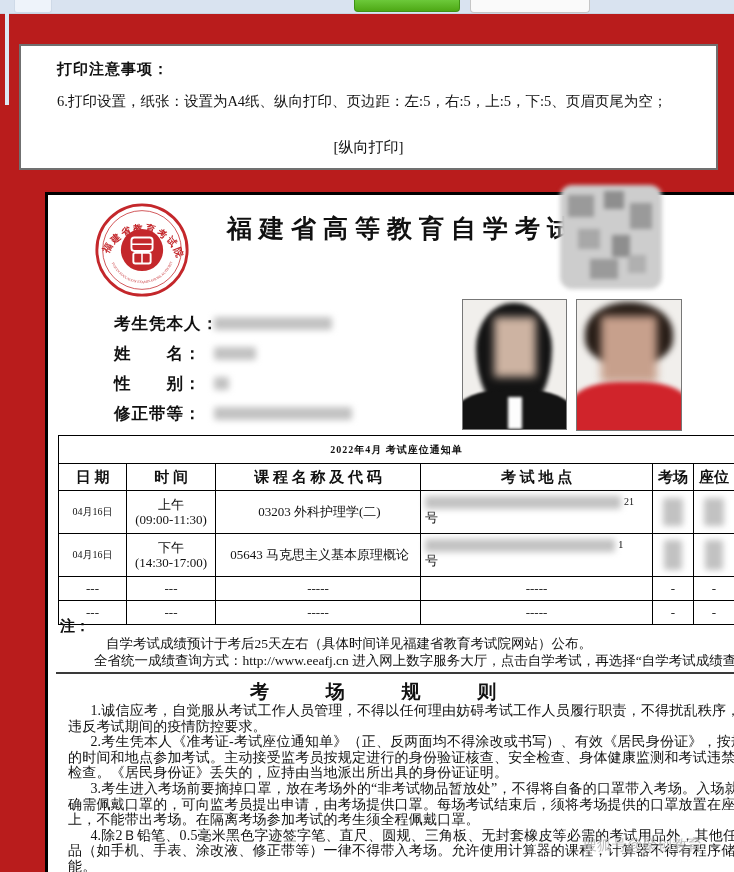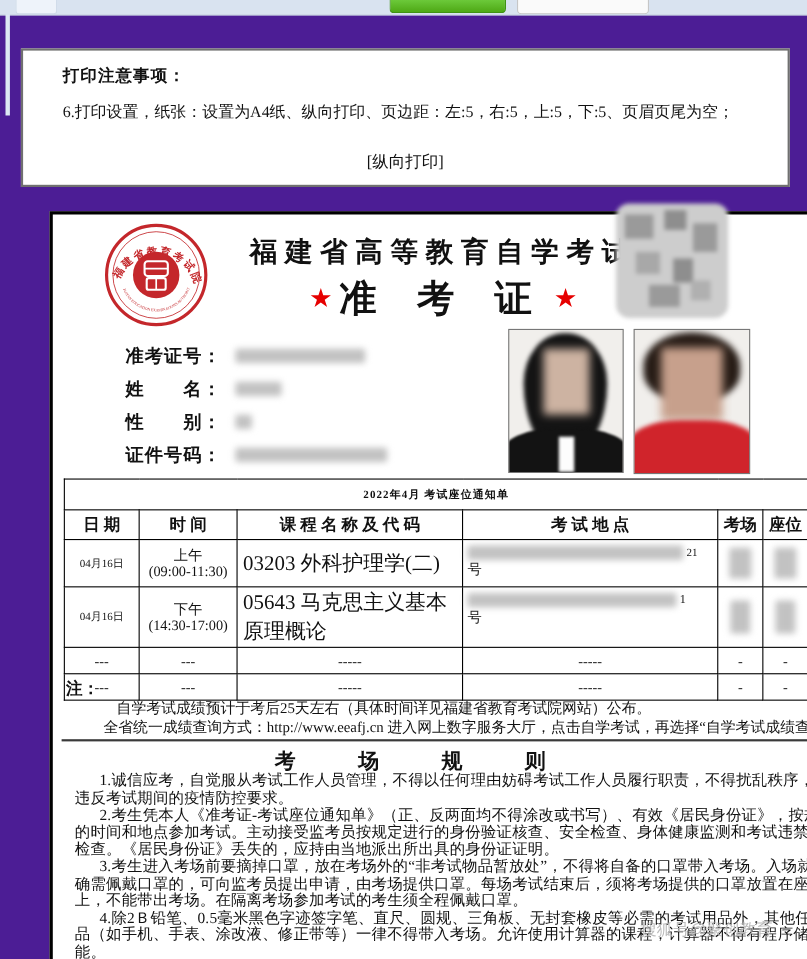--- a/index.html
+++ b/index.html
@@ -1,16 +1,16 @@
 <!DOCTYPE html>
 <html><head>
 <meta charset="utf-8">
 <style>
   html,body{margin:0;padding:0;background:#fff;}
-  .screen{position:relative;width:734px;height:872px;overflow:hidden;background:#4c1d95;
+  .screen{position:relative;width:734px;height:872px;overflow:hidden;background:#b91c1c;
           font-family:"Liberation Serif",serif;color:#111;}
   
   .chrome{position:absolute;left:0;top:0;width:734px;height:13px;background:#d9e3f0;border-bottom:1px solid #c9d4e2;}
   .tab-stub{position:absolute;left:14px;top:0;width:36px;height:12px;background:#eef3fa;border:1px solid #cfdae8;border-top:none;border-radius:0 0 3px 3px;}
   .left-gutter{position:absolute;left:5px;top:13px;width:4px;height:92px;background:#dde8f4;}
   .green-btn{position:absolute;left:354px;top:0;width:104px;height:11px;background:linear-gradient(#6cc93a,#4ea815);border:1px solid #3f9214;border-top:none;border-radius:0 0 4px 4px;cursor:pointer;}
   .addr-stub{position:absolute;left:470px;top:0;width:118px;height:12px;background:#fafafa;border:1px solid #c6c6c6;border-top:none;border-radius:0 0 4px 4px;}
   
   .notice-box{position:absolute;left:19px;top:44px;width:695px;height:122px;border:2px solid #707070;background:#fff;}
   .notice-title{position:absolute;left:36px;top:14px;font-size:15px;font-weight:bold;letter-spacing:1px;}
@@ -48,21 +48,21 @@
   
   .sched{position:absolute;left:10px;top:240px;width:676px;border-collapse:collapse;table-layout:fixed;}
   .sched td,.sched th{border:1px solid #000;padding:1px 2px;font-weight:normal;}
   .sched .ttl{font-size:10px;font-weight:bold;text-align:center;height:25px;letter-spacing:1px;}
   .sched .hd{font-size:15px;font-weight:bold;text-align:center;height:24px;}
   .sched .r1{height:43px;}
   .sched .r2{height:43px;}
   .sched .rd{height:21px;text-align:center;font-size:13px;color:#222;}
   .c-date{text-align:center;font-size:10px;}
   .c-time{text-align:center;font-size:13px;line-height:15px;}
-  .c-course{text-align:left;font-size:19px;padding-left:5px !important;}
+  .c-course{text-align:center;font-size:13px;padding-left:5px !important;}
   .c-loc{font-size:12px;vertical-align:top;padding:3px 4px !important;}
   .c-small{text-align:center;}
   .loc-line{white-space:nowrap;}
   
   .note-label{position:absolute;left:12px;top:422px;font-size:15px;font-weight:bold;}
   .note-l1{position:absolute;left:46px;top:440px;font-size:13.5px;white-space:nowrap;margin-left:12px;}
   .note-l2{position:absolute;left:46px;top:457px;font-size:13.5px;white-space:nowrap;}
   .sep{position:absolute;left:8px;top:477px;width:694px;border-top:2px solid #3a3a3a;}
   
   .rules-title{position:absolute;left:0;top:484px;width:676px;text-align:center;font-size:19px;font-weight:bold;letter-spacing:26px;}
@@ -104,51 +104,46 @@
         <textPath href="#arcBot" startOffset="2%">FUJIAN EDUCATION EXAMINATIONS AUTHORITY</textPath>
       </text>
       <circle cx="50" cy="50" r="22" fill="#c4272b"></circle>
       <rect x="39" y="37" width="22" height="14" rx="3" fill="none" stroke="#fff" stroke-width="2"></rect>
       <line x1="39" y1="44" x2="61" y2="44" stroke="#fff" stroke-width="1.6"></line>
       <rect x="41" y="53" width="18" height="11" rx="2" fill="none" stroke="#fff" stroke-width="2"></rect>
       <line x1="50" y1="51" x2="50" y2="64" stroke="#fff" stroke-width="1.6"></line>
     </svg>
 
     <div class="org-title">福建省高等教育自学考试</div>
-    <div class="doc-title">
-      <span class="star">★</span>
-      <span class="t">准 考 证</span>
-      <span class="star">★</span>
-    </div>
 
     <div class="qr">
       <i style="left:8px;top:10px;width:26px;height:22px;"></i>
       <i style="left:44px;top:6px;width:20px;height:18px;background:#8e8e8e;"></i>
       <i style="left:70px;top:18px;width:22px;height:26px;"></i>
       <i style="left:18px;top:44px;width:22px;height:20px;background:#a8a8a8;"></i>
       <i style="left:52px;top:50px;width:18px;height:22px;background:#8e8e8e;"></i>
       <i style="left:30px;top:74px;width:28px;height:20px;"></i>
       <i style="left:68px;top:70px;width:18px;height:18px;background:#b0b0b0;"></i>
     </div>
 
     <div class="info">
       <div class="field">
-        <span class="lbl">准考证号：</span>
+        <span class="lbl">考生凭本人：</span>
         <span class="blob" style="width:118px;"></span>
       </div>
       <div class="field">
         <span class="lbl">姓　　名：</span>
         <span class="blob" style="width:42px;"></span>
       </div>
       <div class="field">
         <span class="lbl">性　　别：</span>
         <span class="blob" style="width:15px;"></span>
       </div>
       <div class="field">
-        <span class="lbl">证件号码：</span>
+        <span class="lbl">修正带等：</span>
         <span class="blob" style="width:138px;"></span>
       </div>
     </div>
 
     <div class="photo photo1">
       <div class="p-hair1"></div>
       <div class="p-face1"></div>
       <div class="p-body1"></div>
       <div class="p-shirt1"></div>
     </div>

